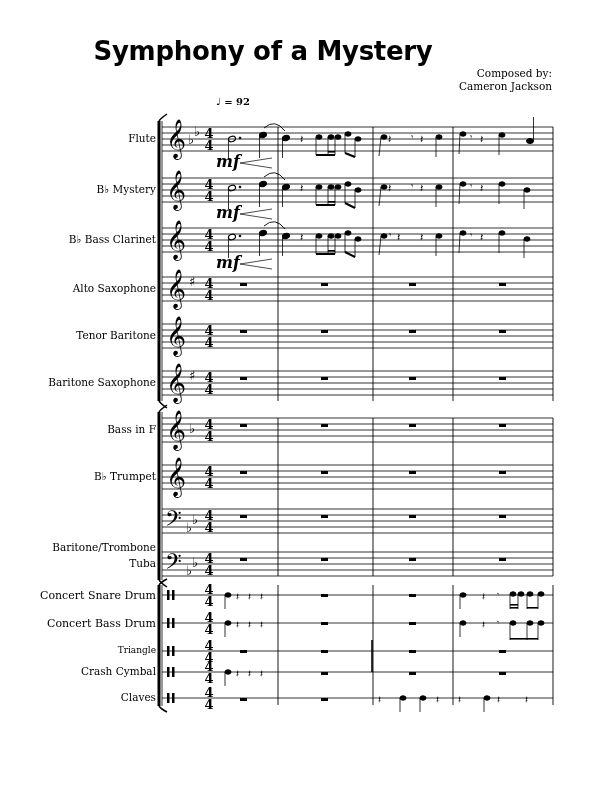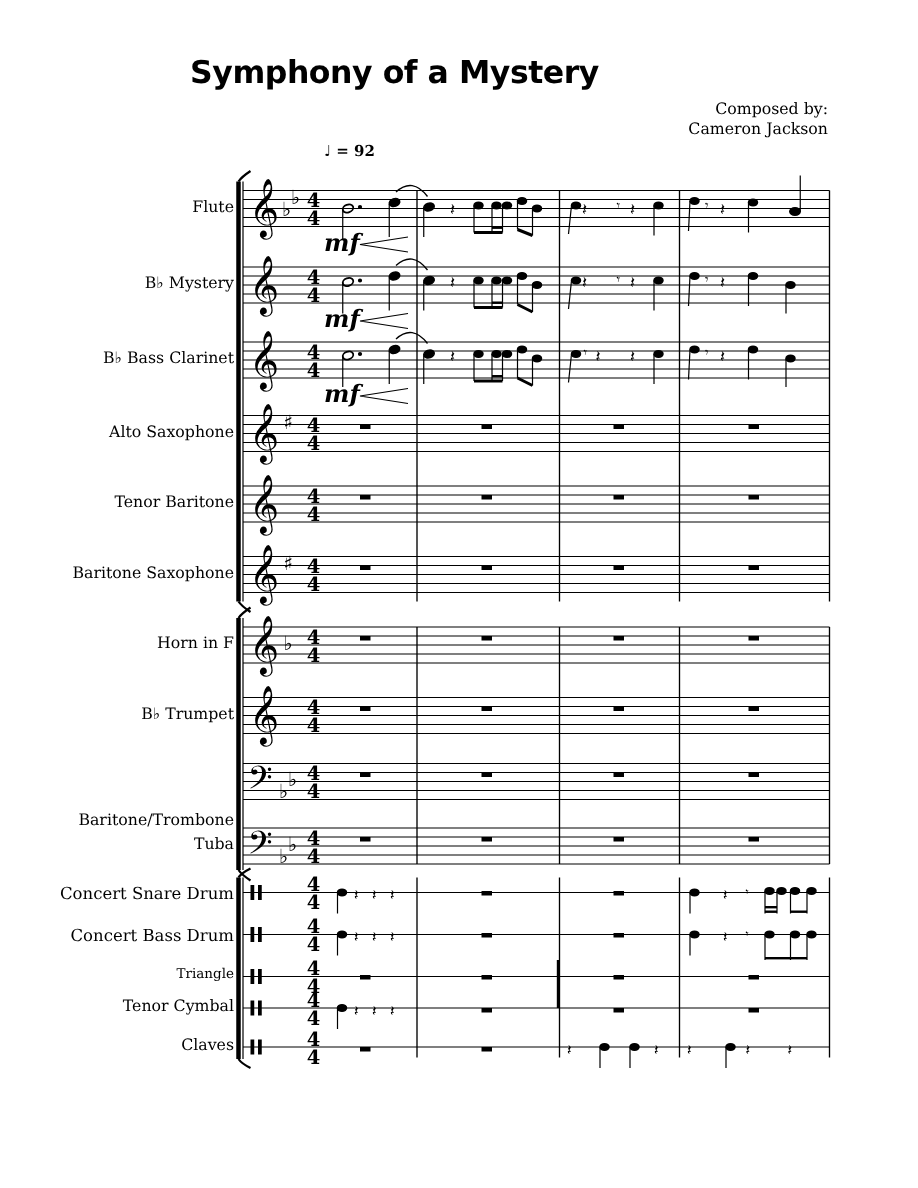--- a/index.html
+++ b/index.html
@@ -1,17 +1,17 @@
 <!DOCTYPE html>
 <html><head>
 <meta charset="utf-8">
 <style>
   html, body { margin: 0; padding: 0; background: #fff; }
   body { width: 612px; height: 792px; position: relative; overflow: hidden; font-family: "DejaVu Serif", serif; color: #000; }
-  .title { position: absolute; top: 36px; left: 0; width: 526px; text-align: center; font-family: "DejaVu Sans", sans-serif; font-weight: bold; font-size: 21px; letter-spacing: -0.3px; }
+  .title { position: absolute; top: 36px; left: 0; width: 526px; text-align: center; font-family: "DejaVu Sans", sans-serif; font-weight: bold; font-size: 26px; letter-spacing: -0.3px; }
   .composer { position: absolute; right: 60px; text-align: right; font-size: 10.5px; font-family: "DejaVu Serif", serif; padding-left: 40px; }
   .tempo { position: absolute; left: 216px; top: 96px; font-size: 10px; font-weight: bold; font-family: "DejaVu Serif", serif; }
   .inst { position: absolute; right: 456px; text-align: right; font-size: 10.5px; white-space: nowrap; font-family: "DejaVu Serif", serif; }
   .inst.small { font-size: 9px; }
   .inst.perc { font-size: 11px; }
   svg#score { position: absolute; left: 0; top: 0; }
   .dyn { position: absolute; font-family: "DejaVu Serif", serif; font-style: italic; font-weight: bold; font-size: 16px; }
 </style>
 </head>
 <body>
@@ -20,28 +20,28 @@
 <div class="composer" style="top:67px;">Composed by:</div>
 <div class="composer" style="top:80px;">Cameron Jackson</div>
 <div class="tempo">♩ = 92</div>
 
 <div class="inst" style="top:132px;">Flute</div>
 <div class="inst" style="top:183px;">B♭ Mystery</div>
 <div class="inst" style="top:233px;">B♭ Bass Clarinet</div>
 <div class="inst" style="top:282px;">Alto Saxophone</div>
 <div class="inst" style="top:329px;">Tenor Baritone</div>
 <div class="inst" style="top:376px;">Baritone Saxophone</div>
-<div class="inst" style="top:423px;">Horn in F</div>
+<div class="inst" style="top:423px;">Bass in F</div>
 <div class="inst" style="top:470px;">B♭ Trumpet</div>
 <div class="inst" style="top:541px;margin-left:12px;">Baritone/Trombone</div>
 <div class="inst" style="top:557px;">Tuba</div>
 <div class="inst perc" style="top:589px;">Concert Snare Drum</div>
 <div class="inst perc" style="top:617px;">Concert Bass Drum</div>
 <div class="inst small" style="top:645px;">Triangle</div>
-<div class="inst" style="top:665px;">Tenor Cymbal</div>
+<div class="inst" style="top:665px;">Crash Cymbal</div>
 <div class="inst" style="top:691px;">Claves</div>
 
 <div class="dyn" style="left:216px; top:152px;">mf</div>
 <div class="dyn" style="left:216px; top:203px;">mf</div>
 <div class="dyn" style="left:216px; top:253px;">mf</div>
 
 <svg id="score" width="612" height="792" viewBox="0 0 612 792">
   <defs>
     <g id="staff5">
       <line x1="0" y1="0" x2="1" y2="0" stroke="#000" stroke-width="0.8"></line>

